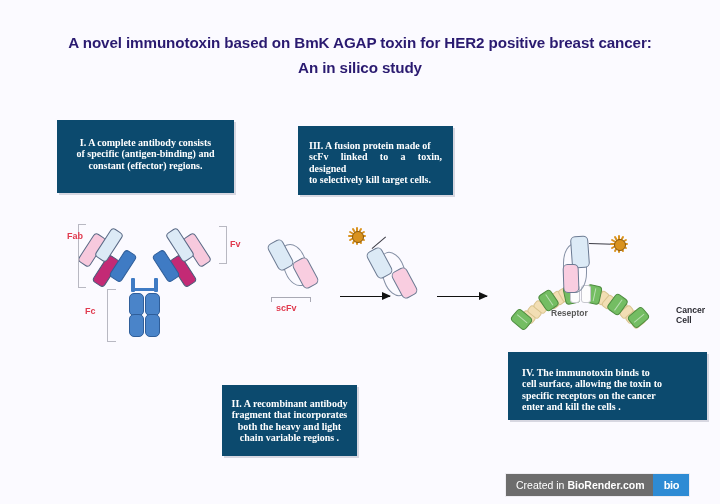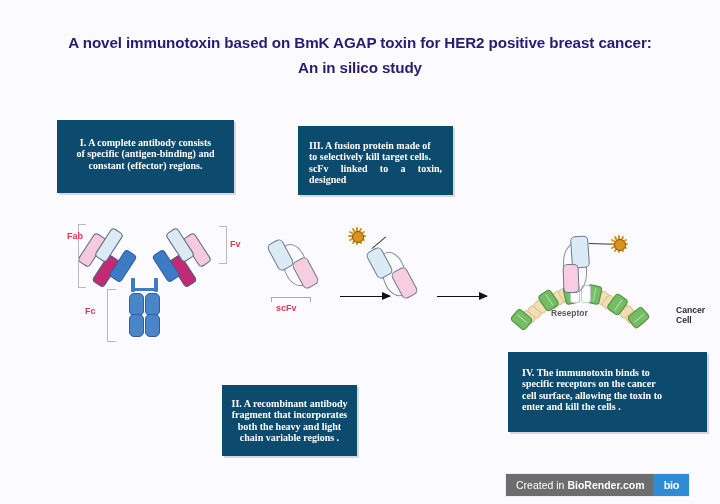--- a/index.html
+++ b/index.html
@@ -29,21 +29,21 @@
     font-weight:bold;
     font-size:10px;
     line-height:11.4px;
     box-sizing:border-box;
     box-shadow:2px 2px 0 rgba(150,150,170,.35);
   }
   .navybox span{display:block;}
   #box1{left:57px;top:120px;width:177px;height:73px;padding:17px 12px 0 12px;text-align:center;}
   #box3{left:298px;top:126px;width:155px;height:69px;padding:14px 11px 0 11px;text-align:justify;}
   #box2{left:222px;top:350px;width:135px;height:71px;padding:13px 9px 0 9px;text-align:center;margin-top:35px;}
-  #box4{left:508px;top:352px;width:199px;height:80px;padding:15px 14px 0 14px;text-align:justify;}
+  #box4{left:508px;top:352px;width:199px;height:68px;padding:15px 14px 0 14px;text-align:justify;}
 
   
   .redlabel{
     position:absolute;
     font-family:"Liberation Sans", sans-serif;
     font-weight:bold;font-size:9px;color:#e03a4e;
   }
   .graylabel{
     position:absolute;
     font-family:"Liberation Sans", sans-serif;
@@ -149,35 +149,35 @@
   </div>
 
   <div class="navybox" id="box1">
     <span>I. A complete antibody consists</span>
     <span>of specific (antigen-binding) and</span>
     <span>constant (effector) regions.</span>
   </div>
 
   <div class="navybox" id="box3">
     <span>III. A fusion protein made of</span>
+    <span>scFv linked to a toxin, designed</span>
     <span>to selectively kill target cells.</span>
-    <span>scFv linked to a toxin, designed</span>
   </div>
 
   <div class="navybox" id="box2">
     <span>II. A recombinant antibody</span>
     <span>fragment that incorporates</span>
     <span>both the heavy and light</span>
     <span>chain variable regions .</span>
   </div>
 
   <div class="navybox" id="box4">
     <span>IV. The immunotoxin binds to</span>
+    <span>cell surface, allowing the toxin to</span>
     <span>specific receptors on the cancer</span>
-    <span>cell surface, allowing the toxin to</span>
     <span>enter and kill the cells .</span>
   </div>
 
   <div>
 
     <div class="dom vl" style="left:85px;top:233px;width:14px;height:34px;transform:rotate(33deg);"></div>
 
     <div class="dom cl" style="left:99px;top:255px;width:14px;height:32px;transform:rotate(33deg);"></div>
 
     <div class="dom vh" style="left:102px;top:228px;width:14px;height:34px;transform:rotate(33deg);"></div>

